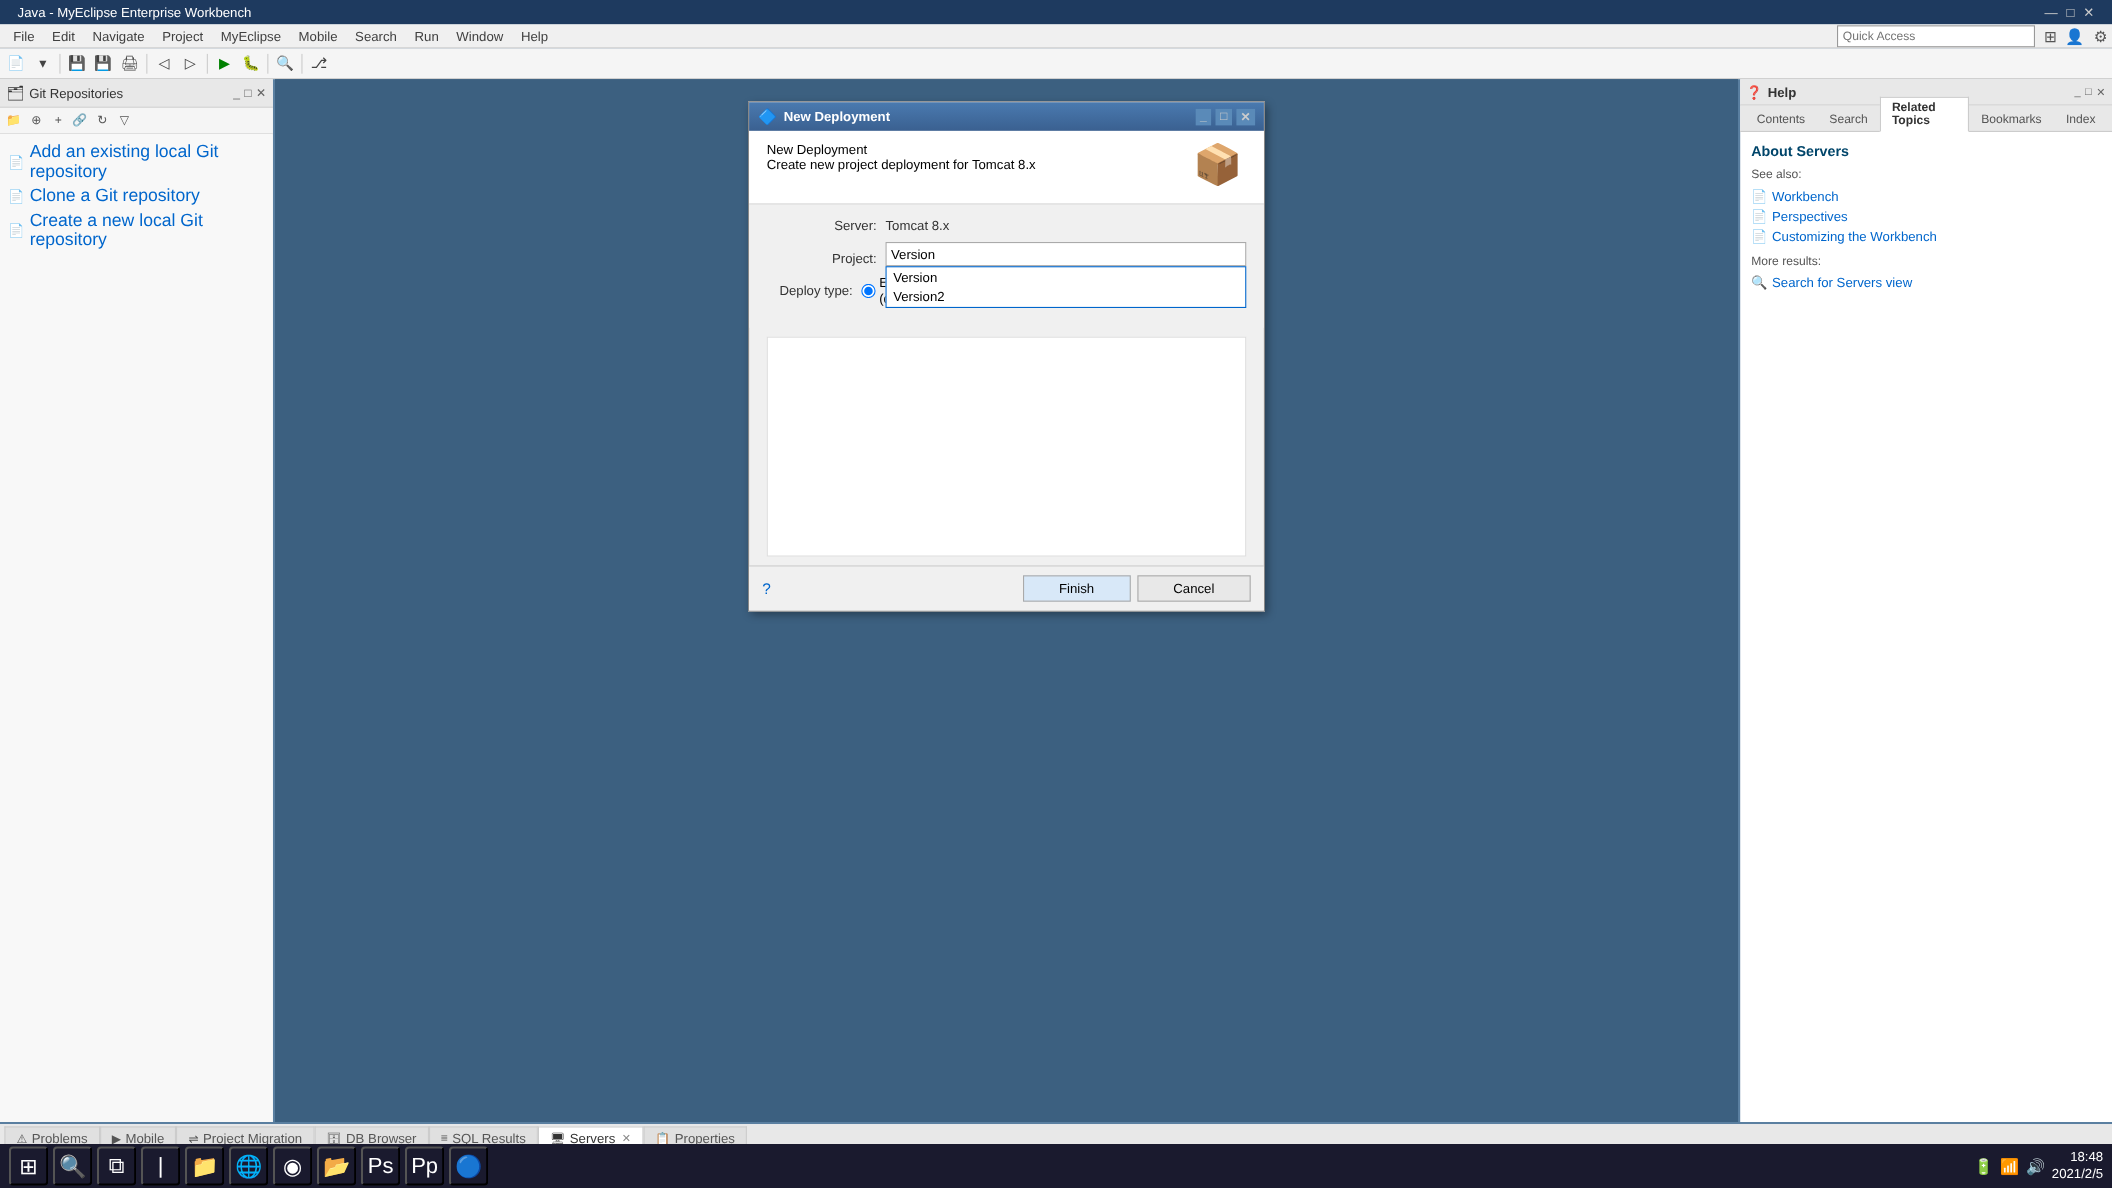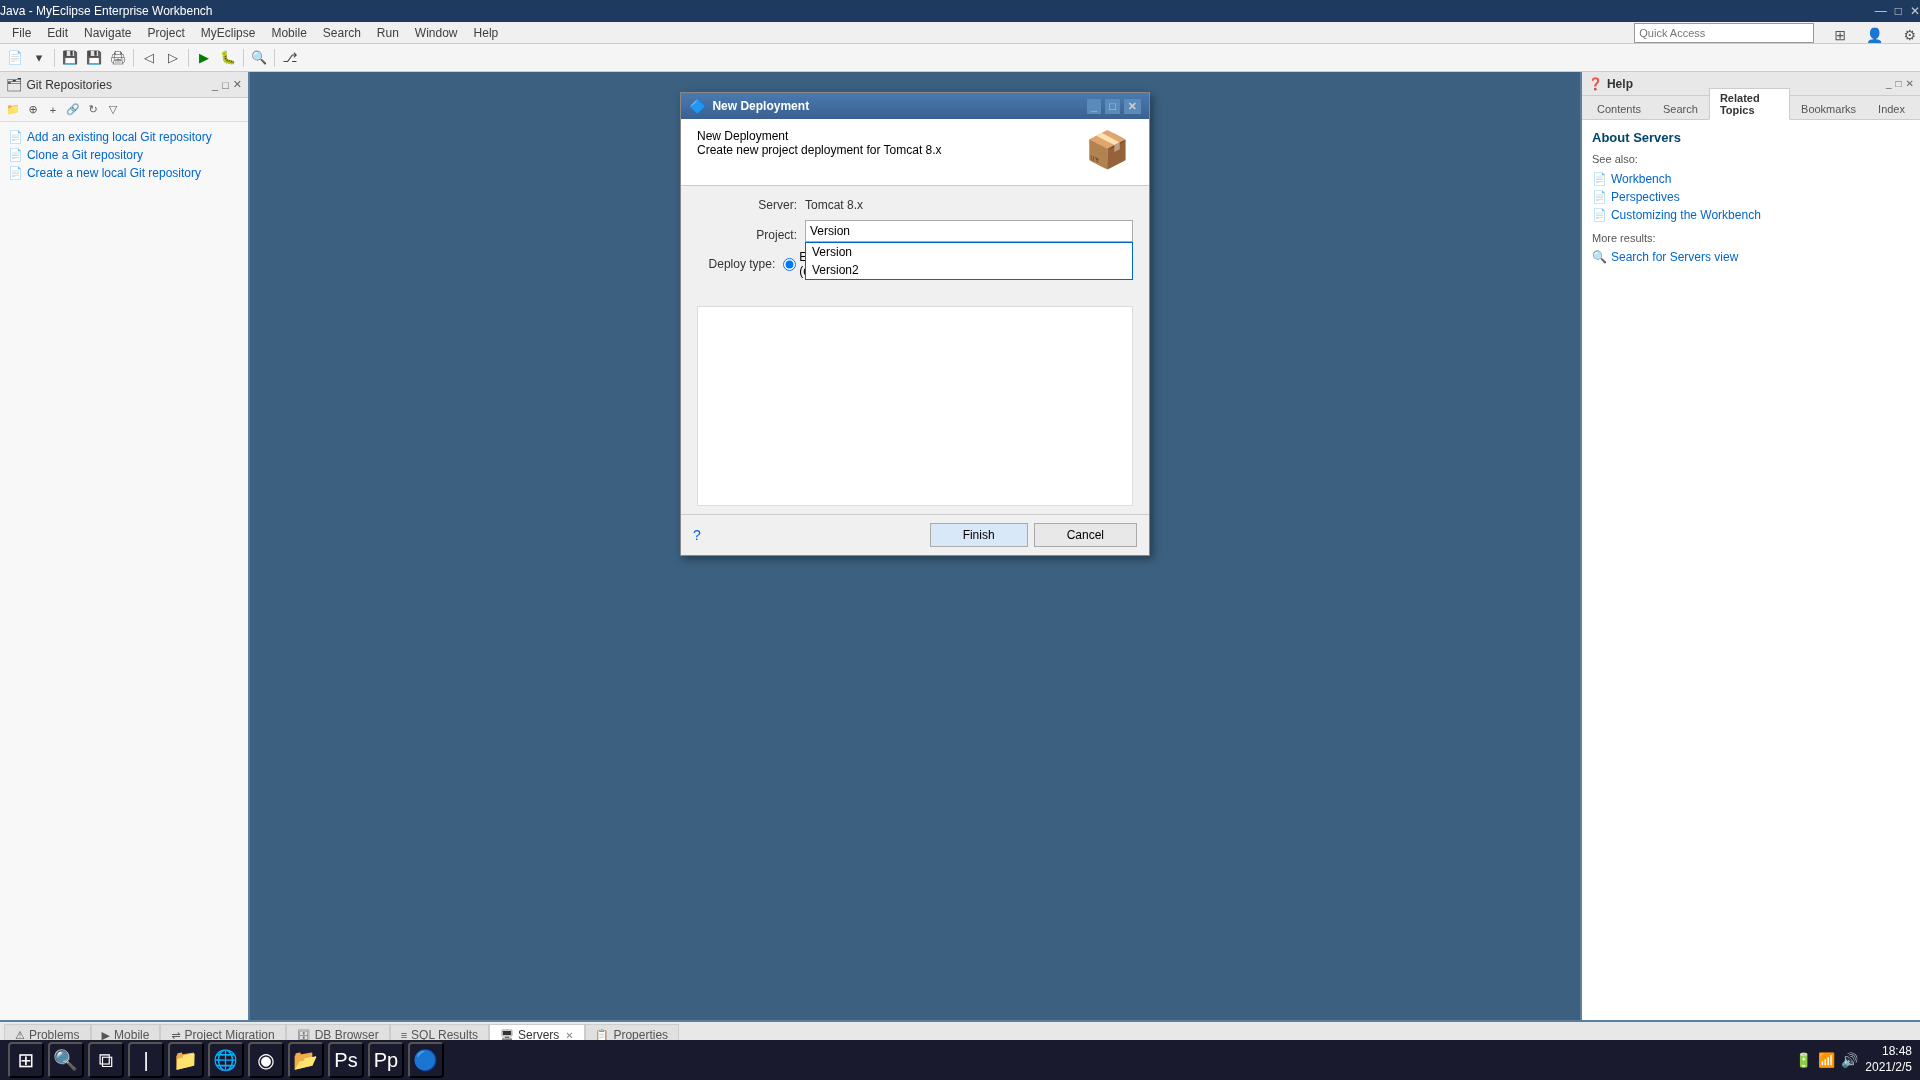--- a/index.html
+++ b/index.html
@@ -5,21 +5,21 @@
     * { box-sizing: border-box; margin: 0; padding: 0; font-family: 'Segoe UI', Tahoma, Geneva, Verdana, sans-serif; font-size: 12px; }
     body { width: 1920px; height: 1080px; background: #3c6080; overflow: hidden; }
 
     
     #title-bar {
       background: #1e3a5f;
       height: 22px;
       display: flex;
       align-items: center;
       justify-content: space-between;
-      padding: 0 0;
+      padding: 0 16px;
       color: white;
     }
     #title-bar .controls { display: flex; gap: 8px; font-size: 12px; }
     #title-bar .controls span { cursor: pointer; color: #ccc; }
 
     
     #menu-bar {
       background: #f0f0f0;
       height: 22px;
       display: flex;
@@ -46,21 +46,21 @@
     }
     .toolbar-btn {
       width: 22px; height: 22px;
       display: flex; align-items: center; justify-content: center;
       cursor: pointer; border: none; background: transparent; color: #444;
       font-size: 13px;
     }
     .toolbar-sep { width: 1px; height: 18px; background: #ccc; margin: 0 2px; }
     #quick-access {
       margin-left: auto;
-      display: flex; align-items: flex-end; gap: 20px;
+      display: flex; align-items: center; gap: 8px;
     }
     #quick-access input {
       width: 180px; height: 20px;
       border: 1px solid #999; background: white;
       padding: 0 4px; font-size: 11px;
     }
     #quick-access .icon-btn { cursor: pointer; font-size: 14px; color: #555; }
 
     
     #main-area {
@@ -99,21 +99,21 @@
       gap: 2px;
     }
     .panel-toolbar .tb { width: 18px; height: 18px; display: flex; align-items: center; justify-content: center; cursor: pointer; font-size: 11px; color: #555; }
     .panel-content {
       flex: 1;
       padding: 8px;
       background: #f8f8f8;
     }
     .panel-content .info-text { color: #444; line-height: 1.6; font-size: 12px; margin-bottom: 12px; }
     .panel-content .link-item { display: flex; align-items: center; gap: 4px; margin-bottom: 4px; }
-    .panel-content .link-item a { color: #0066cc; text-decoration: none; font-size: 12px; cursor: pointer; text-align: center; }
+    .panel-content .link-item a { color: #0066cc; text-decoration: none; font-size: 16px; cursor: pointer; }
     .link-icon { color: #f0a020; font-size: 12px; }
 
     
     #center-area {
       flex: 1;
       background: #3c6080;
       position: relative;
       display: flex;
       flex-direction: column;
     }

